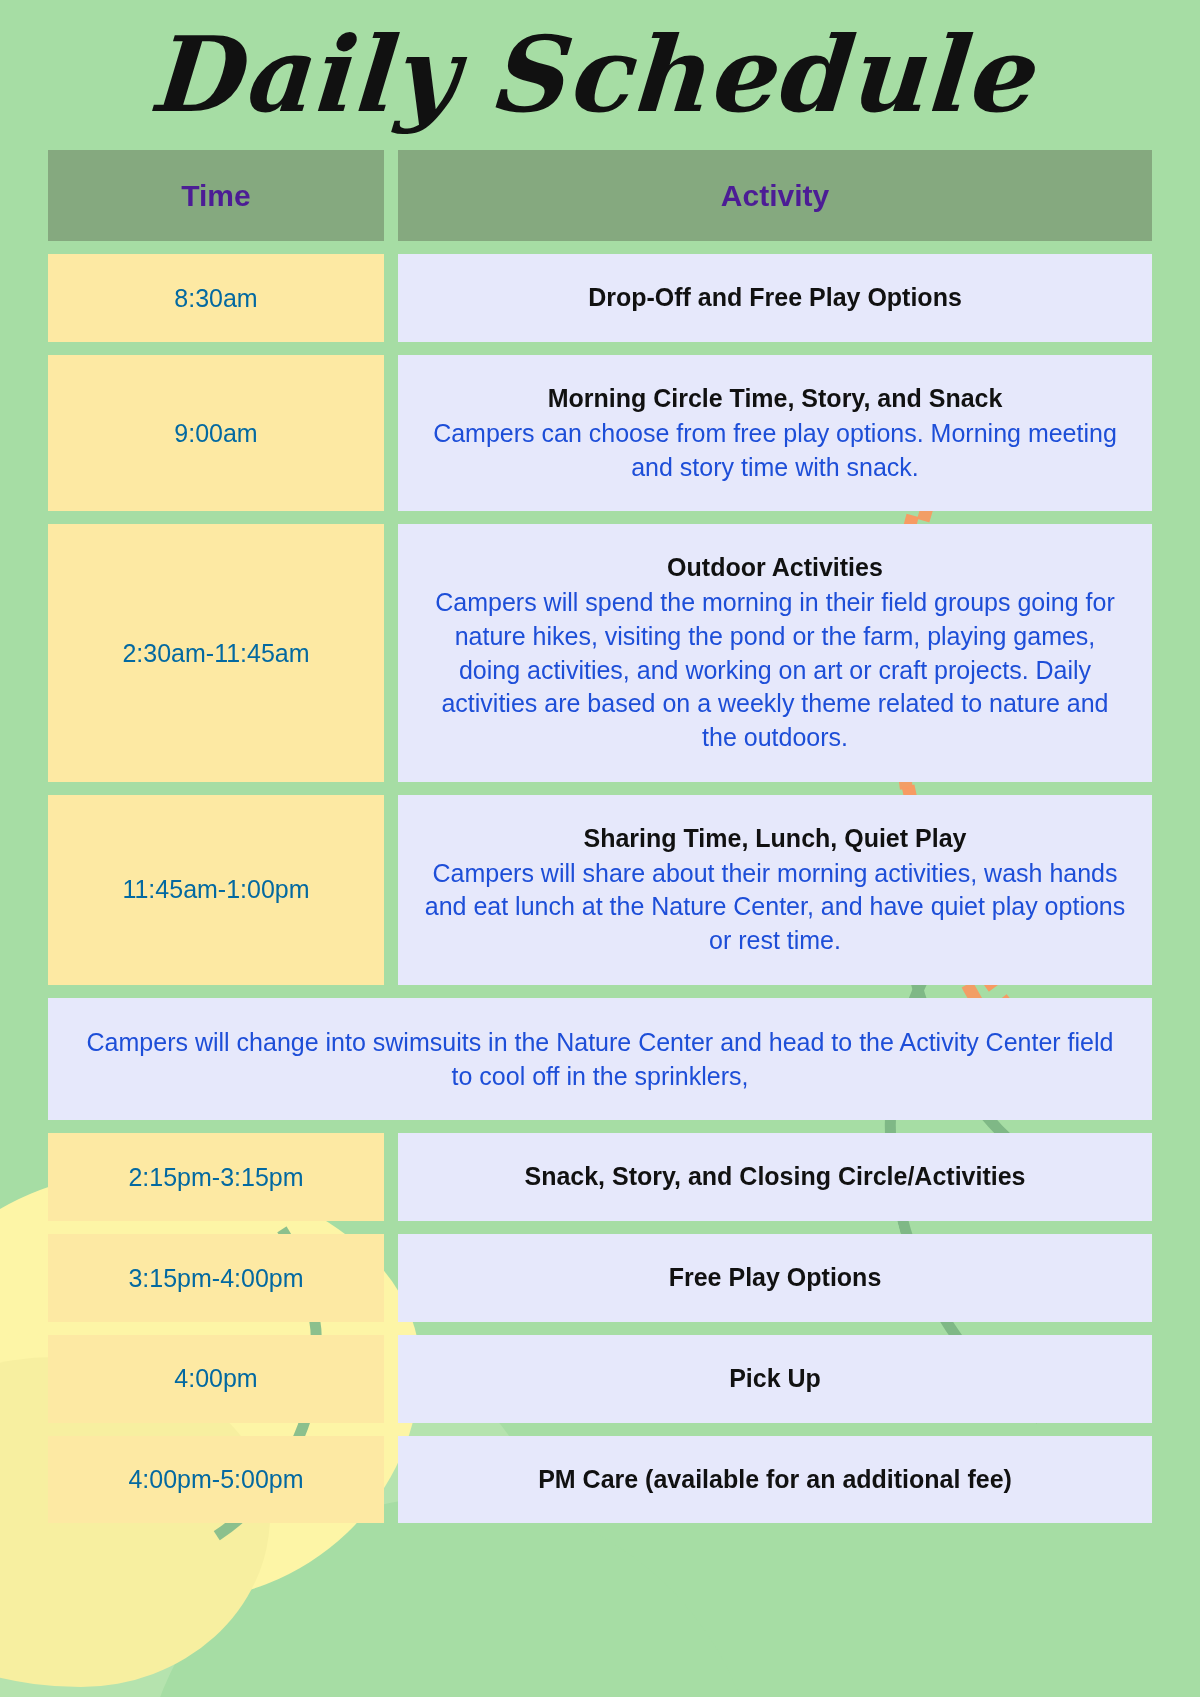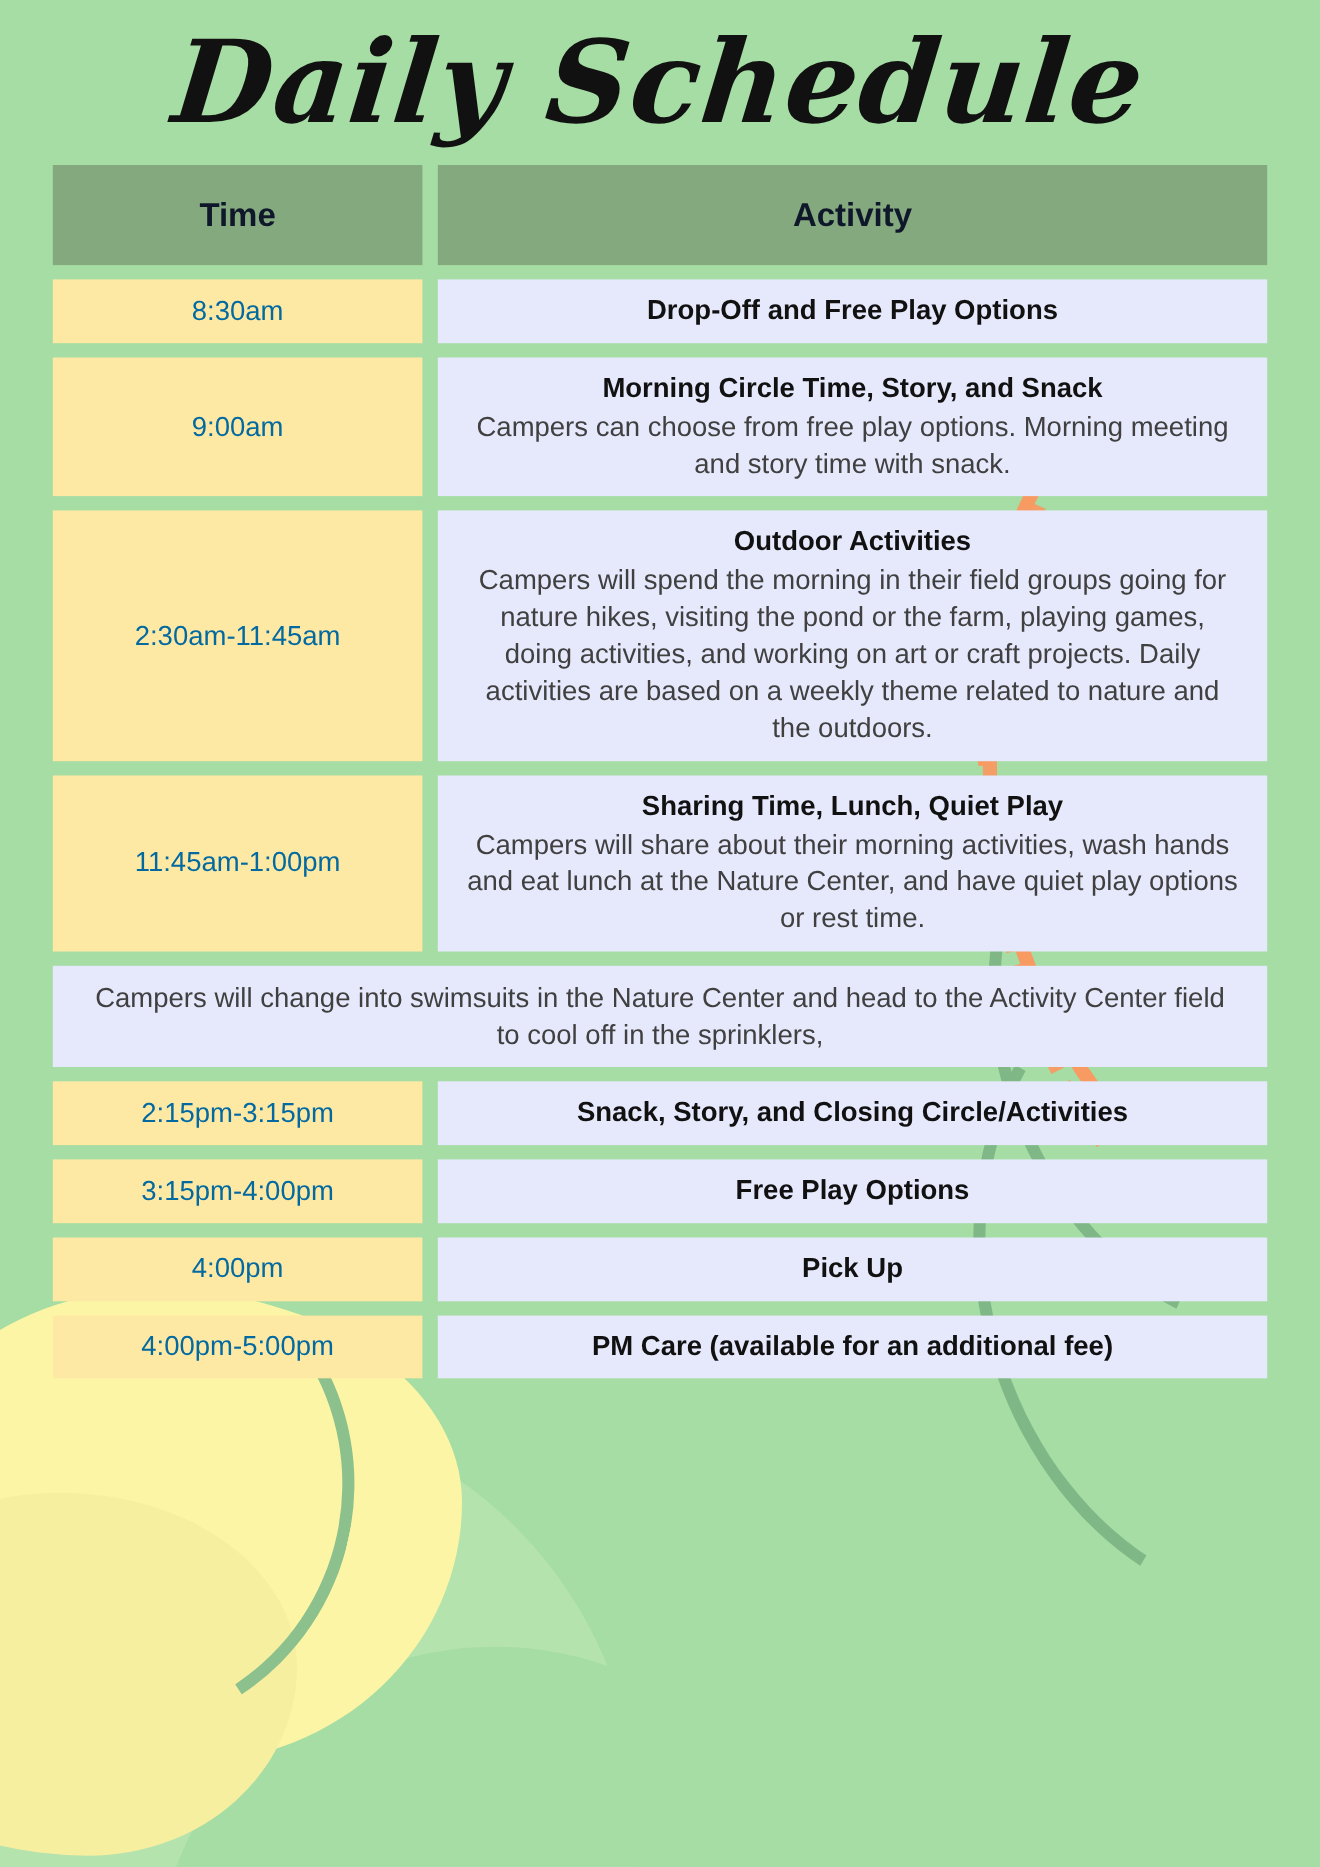--- a/index.html
+++ b/index.html
@@ -158,33 +158,33 @@
     justify-content: center;
     text-align: center;
   }
   .cell-time {
     width: 336px;
     flex: 0 0 336px;
     padding: 10px 8px;
   }
   .cell-act {
     flex: 1 1 auto;
-    padding: 12px 26px;
+    padding: 27px 26px;
   }
 
   
   .header .cell-time,
   .header .cell-act {
     background: #85a97f;
     min-height: 91px;
   }
   .header .hdr-text {
     font-size: 30px;
     font-weight: 700;
-    color: #0f172a;
+    color: #4c1d95;
   }
 
   
   .body-row .cell-time {
     background: #fde9a3;
   }
   .body-row .cell-act {
     background: #e6e8fb;
     justify-content: center;
   }
@@ -195,21 +195,21 @@
   }
   .act-title {
     font-size: 25px;
     font-weight: 700;
     color: #111;
     line-height: 1.35;
   }
   .act-desc {
     font-size: 25px;
     font-weight: 400;
-    color: #404040;
+    color: #1d4ed8;
     line-height: 1.35;
     margin-top: 1px;
   }
 </style>
 </head>
 <body>
 
 <div class="bg-layer">
   <div class="bg-green"></div>
   <div class="swoosh-a"></div>

